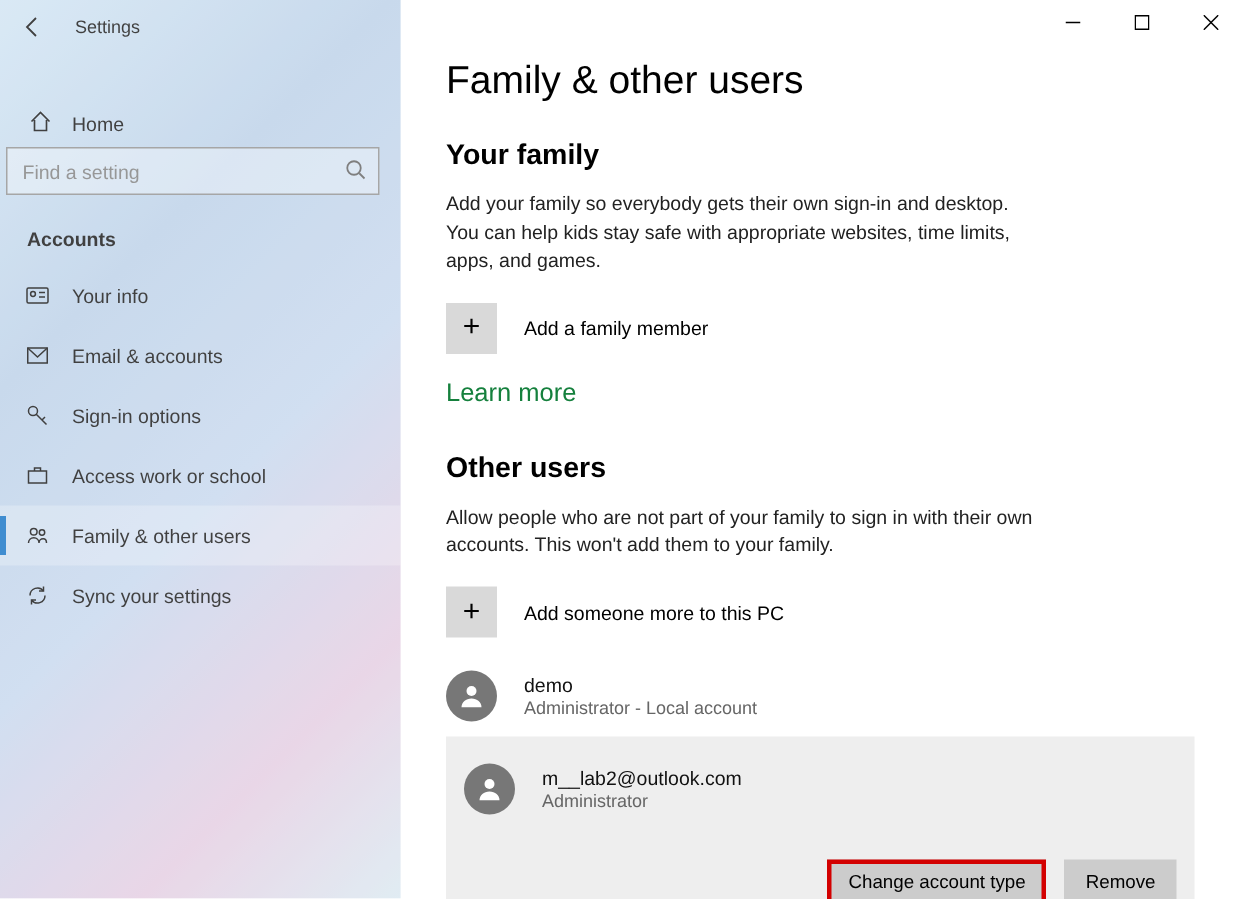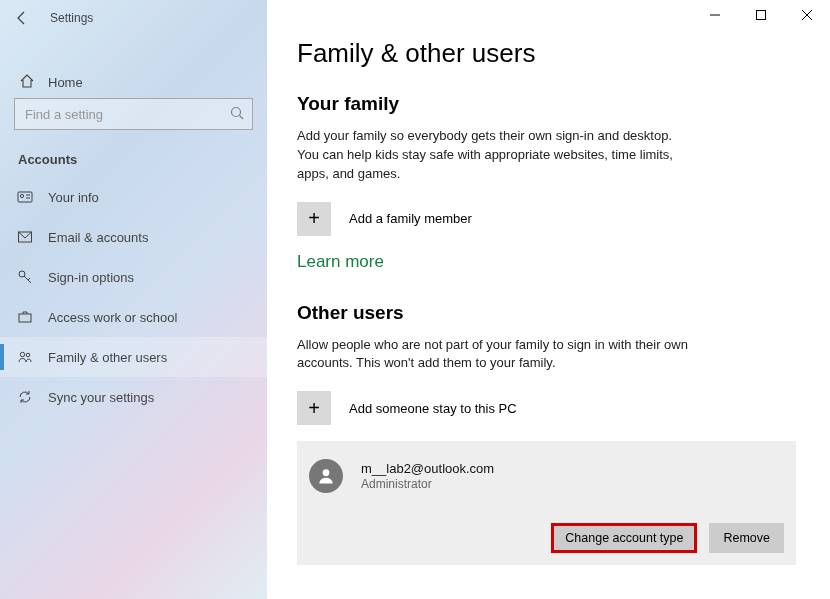--- a/index.html
+++ b/index.html
@@ -12,21 +12,21 @@
     background: linear-gradient(135deg, #cde2f2 0%, #b6cde6 30%, #c2d4ec 55%, #e2c9df 80%, #d6e6ef 100%);
     position: relative;
     color: #000;
   }
   .sidebar::after { content:""; position:absolute; inset:0; background: rgba(255,255,255,0.25); pointer-events:none;}
   .sb-top { display:flex; align-items:center; height:36px; padding-left:6px; }
   .back-btn { width:32px; height:32px; display:flex; align-items:center; justify-content:center; font-size:16px; }
   .app-title { font-size:12px; margin-left:12px; }
   .home-row { display:flex; align-items:flex-end; height:40px; padding-left:18px; margin-top:14px; font-size:13px;}
   .home-row .ic { width:18px; height:18px; margin-right:12px; display:flex; align-items:center; justify-content:center;}
-  .search-wrap { margin: 8px 14px 0 14px; position:relative;border-radius:15px; }
+  .search-wrap { margin: 8px 14px 0 4px; position:relative;border-radius:15px; }
   .search-input {
     width:100%; height:32px; border:1px solid #888; background:rgba(255,255,255,0.35);
     padding:0 32px 0 10px; font-size:13px; color:#555;
   }
   .search-ic { position:absolute; right:8px; top:7px; width:16px; height:16px; color:#555;}
   .section-label { font-size:13px; font-weight:600; margin:22px 0 10px 18px; }
   .nav-list { list-style:none; }
   .nav-item { display:flex; align-items:center; height:40px; padding-left:16px; font-size:13px; position:relative;}
   .nav-item .ic { width:18px; height:18px; margin-right:14px; display:flex; align-items:center; justify-content:center;}
   .nav-item.selected::before { content:""; position:absolute; left:0; top:7px; bottom:7px; width:4px; background:#0067c0; }
@@ -185,23 +185,35 @@
     </div>
     <a class="link">Learn more</a>
 
     <div class="gap"></div>
 
     
     <h2 class="sub">Other users</h2>
     <p class="desc">Allow people who are not part of your family to sign in with their own accounts. This won't add them to your family.</p>
     <div class="add-row">
       <div class="plus-box">+</div>
-      <span class="add-label">Add someone stay to this PC</span>
-    </div>
-
+      <span class="add-label">Add someone more to this PC</span>
+    </div>
+
+    <div class="user-row" style="margin-top:8px;">
+      <div class="avatar">
+        <svg viewBox="0 0 24 24">
+            <circle cx="12" cy="8" r="4"></circle>
+            <path d="M4 21c0-4 3.5-7 8-7s8 3 8 7z"></path>
+          </svg>
+      </div>
+      <div class="user-info">
+        <div class="user-name">demo</div>
+        <div class="user-role">Administrator - Local account</div>
+      </div>
+    </div>
 
     <div class="selected-card">
       <div class="user-row">
         <div class="avatar">
           <svg viewBox="0 0 24 24">
               <circle cx="12" cy="8" r="4"></circle>
               <path d="M4 21c0-4 3.5-7 8-7s8 3 8 7z"></path>
             </svg>
         </div>
         <div class="user-info">

